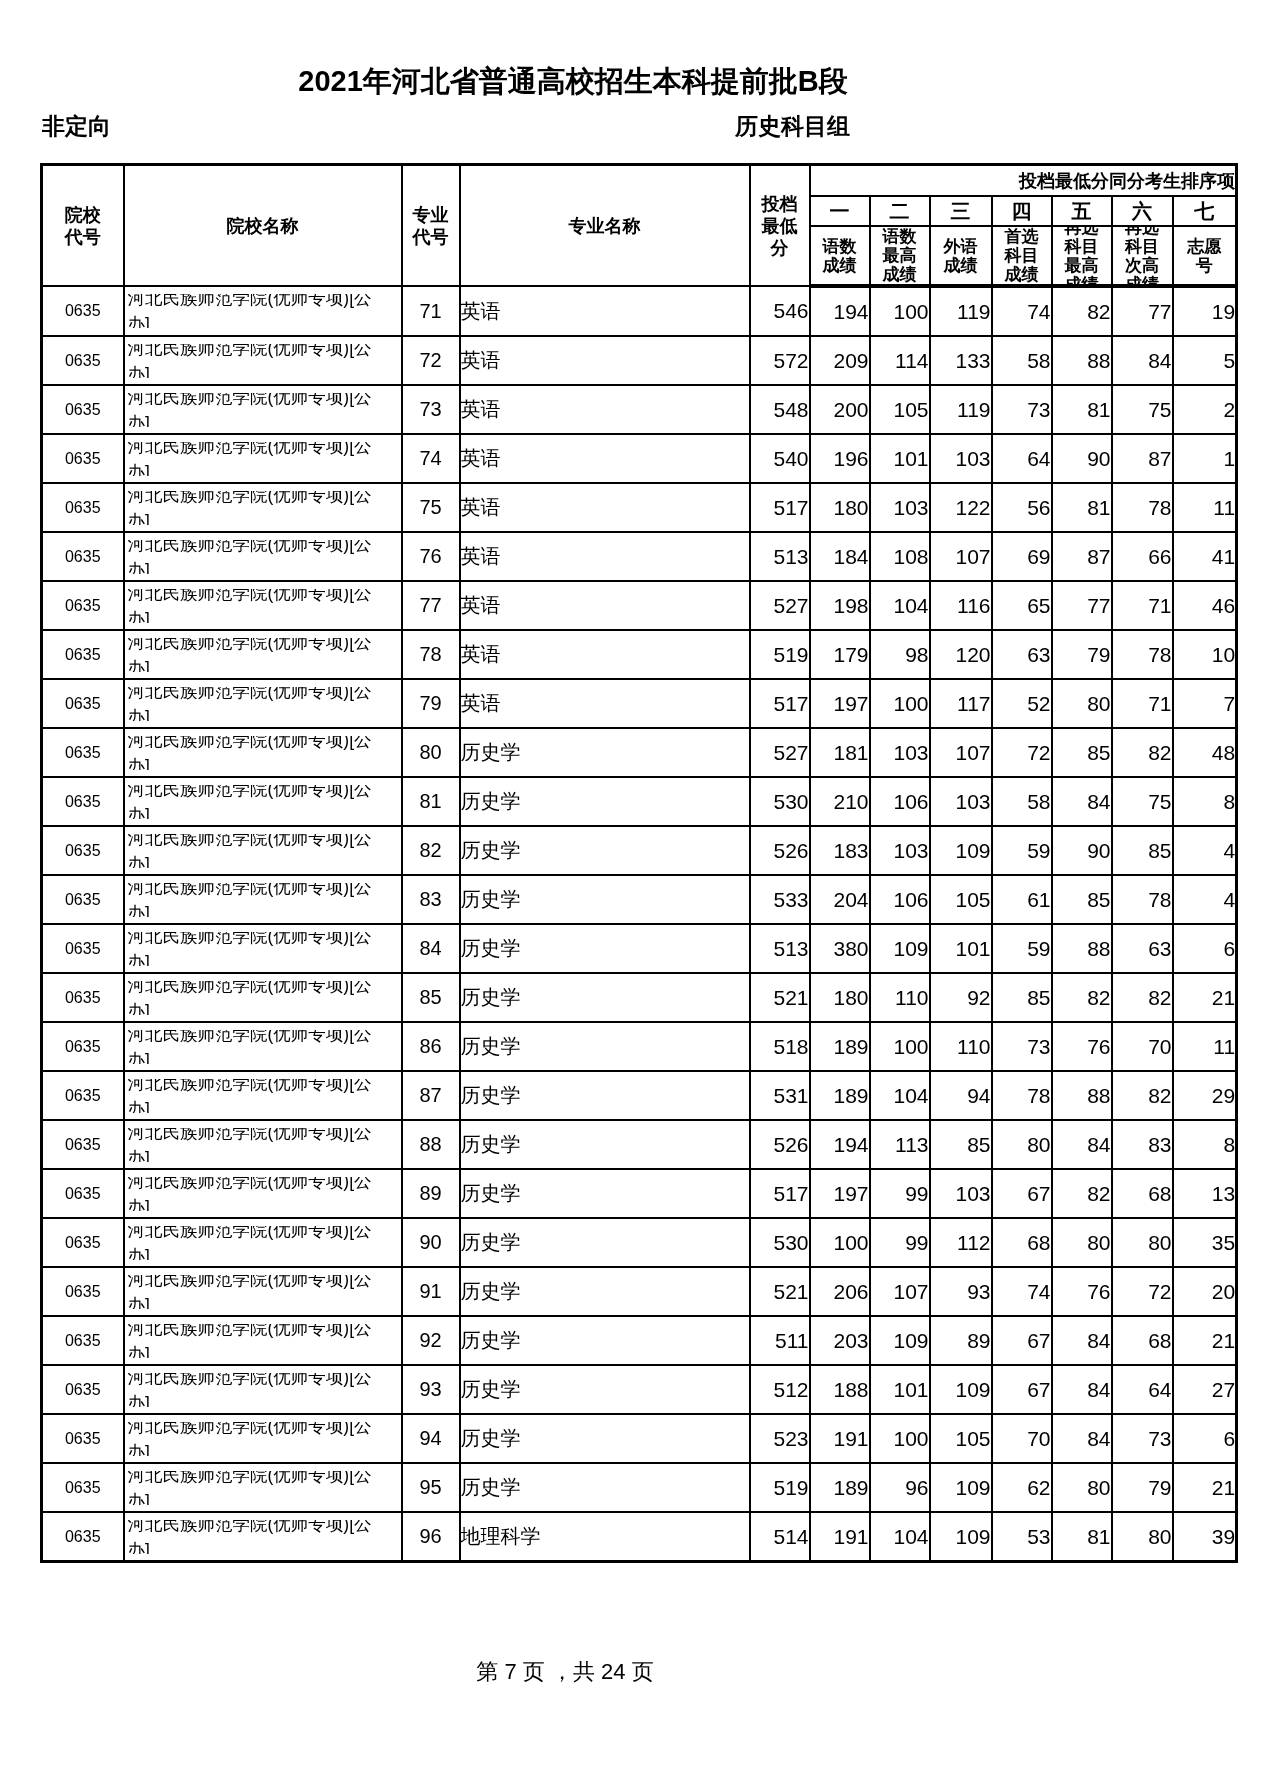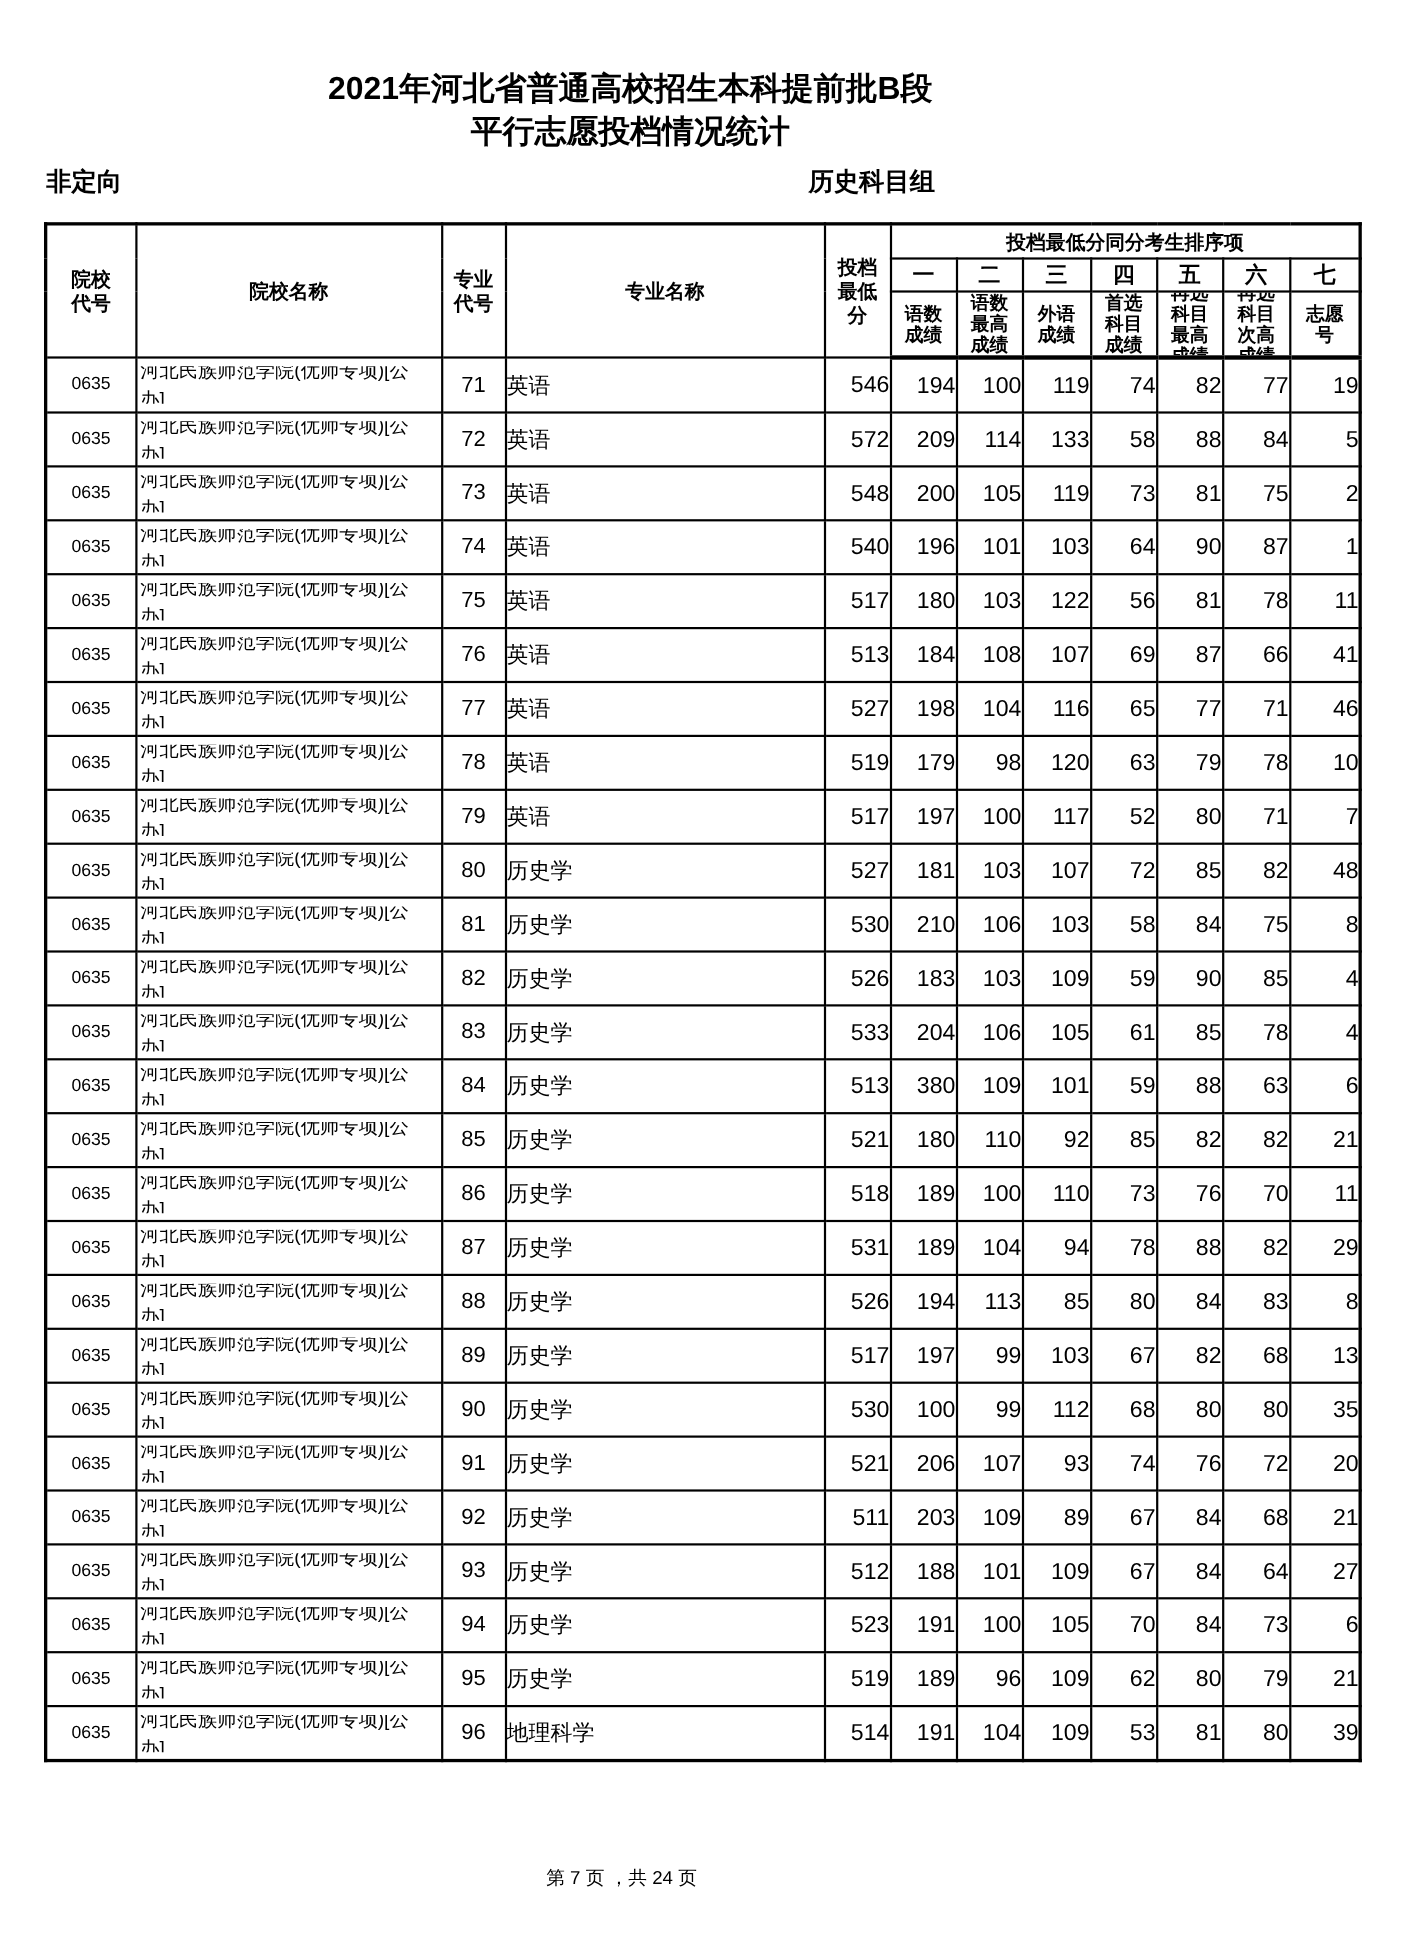--- a/index.html
+++ b/index.html
@@ -42,21 +42,21 @@
     padding: 0;
     overflow: hidden;
   }
   thead th {
     font-weight: bold;
     font-size: 18px;
     text-align: center;
     white-space: pre-line;
     line-height: 22px;
   }
-  tr.h1 th.group-title { height: 29px; font-size: 18px; line-height: 20px; }
+  tr.h1 th.group-title { height: 29px; font-size: 18px; line-height: 20px; text-align: right; }
   tr.h2 th { height: 28px; font-size: 20px; }
   tr.h3 th { height: 57px; border-bottom: 4px solid #000; }
   th.rspan { border-bottom: 4px solid #000; }
   .hclip {
     height: 57px;
     display: flex;
     align-items: center;
     justify-content: center;
     overflow: hidden;
   }
@@ -82,29 +82,28 @@
     font-size: 17.5px;
     line-height: 26px;
     word-break: break-all;
     padding-left: 3px;
     width: 265px;
   }
   .page-footer {
     margin-top: 94px;
     margin-right: 150px;
     text-align: center;
-    font-size: 17px;
+    font-size: 22px;
   }
 </style>
 </head>
 <body>
 
 <div class="title-block">
   <div>2021年河北省普通高校招生本科提前批B段</div>
-  <div>平行志愿投档情况统计</div>
 </div>
 
 <div class="subheader">
   <span class="plan-type">非定向</span>
   <span class="subject-group">历史科目组</span>
 </div>
 
 <table class="results">
   <colgroup>
     <col style="width:82px">

